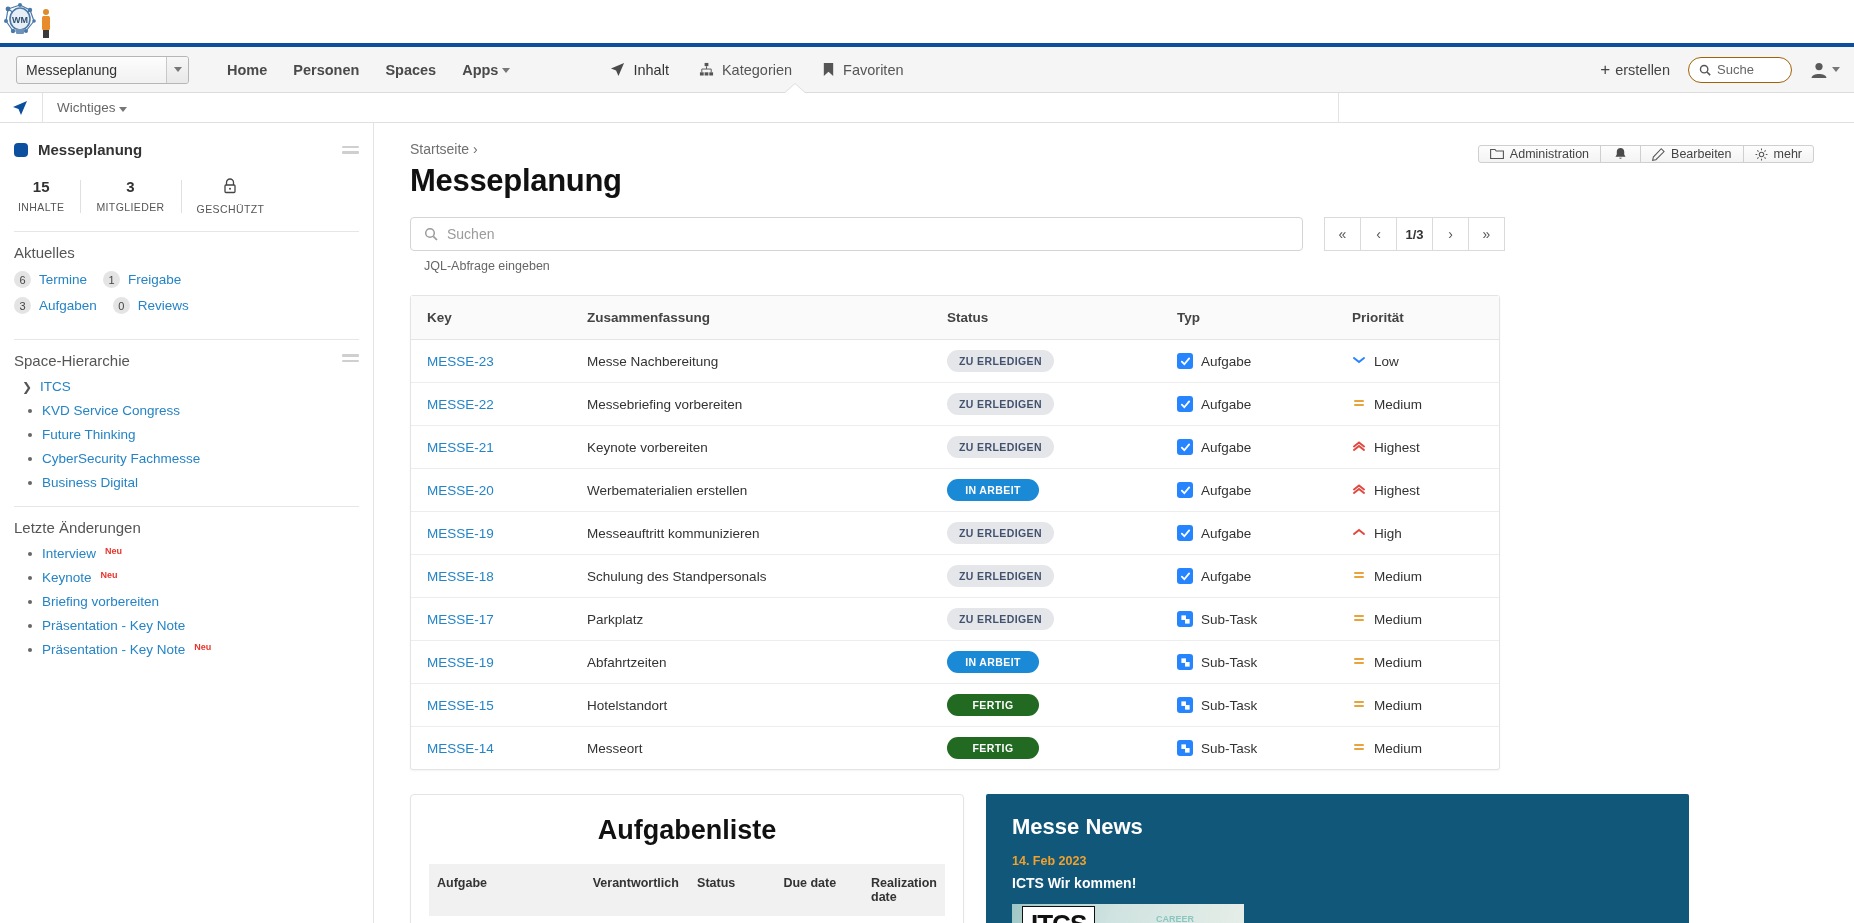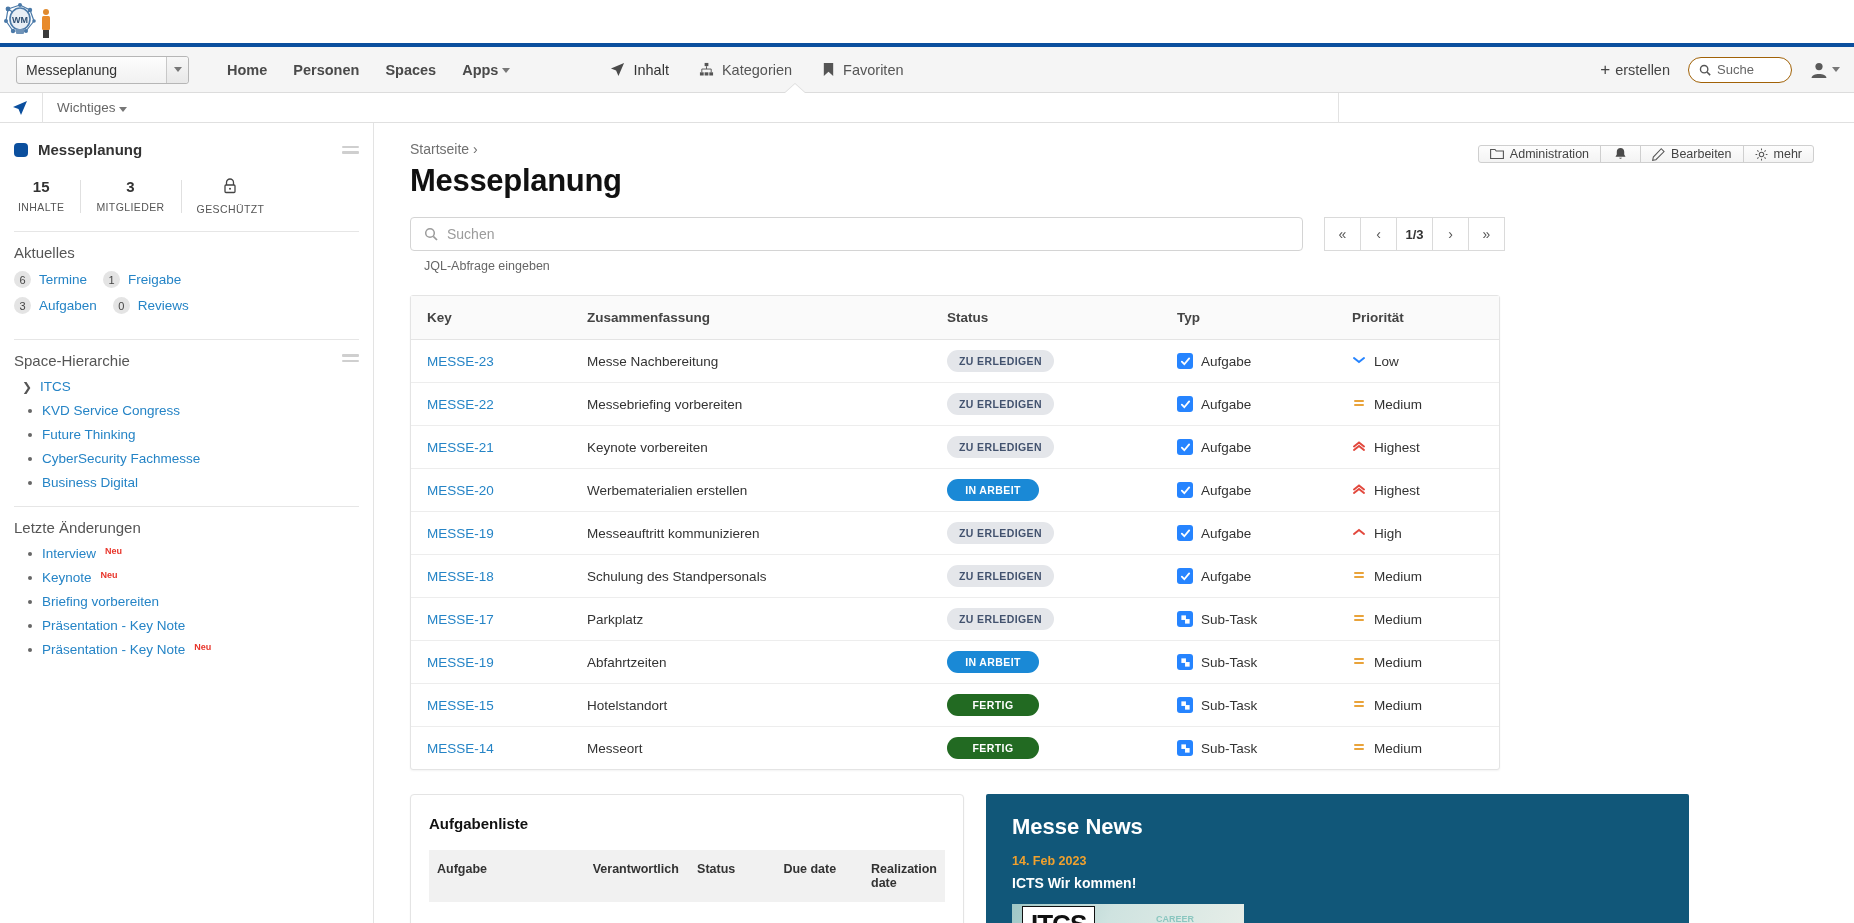--- a/index.html
+++ b/index.html
@@ -218,21 +218,21 @@
 
   .prio-cell { display:flex; align-items:center; gap:8px; }
 
   
   .bottom-row { display:flex; gap: 22px; margin-top: 24px; }
   .task-card {
     width: 554px; background:#fff; border:1px solid #e4e4e4; border-radius:4px;
     box-shadow: 0 1px 2px rgba(0,0,0,.05);
     padding: 20px 18px 0 18px;
   }
-  .task-card h2 { font-size:15px; font-weight:bold; color:#111; margin-bottom: 18px; }
+  .task-card h2 { font-size:27px; font-weight:bold; color:#111; margin-bottom: 18px; text-align: center; }
   table.tasklist { width:100%; border-collapse:collapse; }
   table.tasklist th {
     background:#f1f1f1; text-align:left; font-size:12.5px; font-weight:bold; color:#333;
     padding: 12px 8px; vertical-align: top;
   }
   .tc-aufgabe{width:180px;} .tc-verantw{width:105px;} .tc-status{width:95px;} .tc-due{width:100px;}
 
   .news-card {
     width: 703px; background:#115779; padding: 20px 24px 0 26px; color:#fff;
     border-radius:2px;

